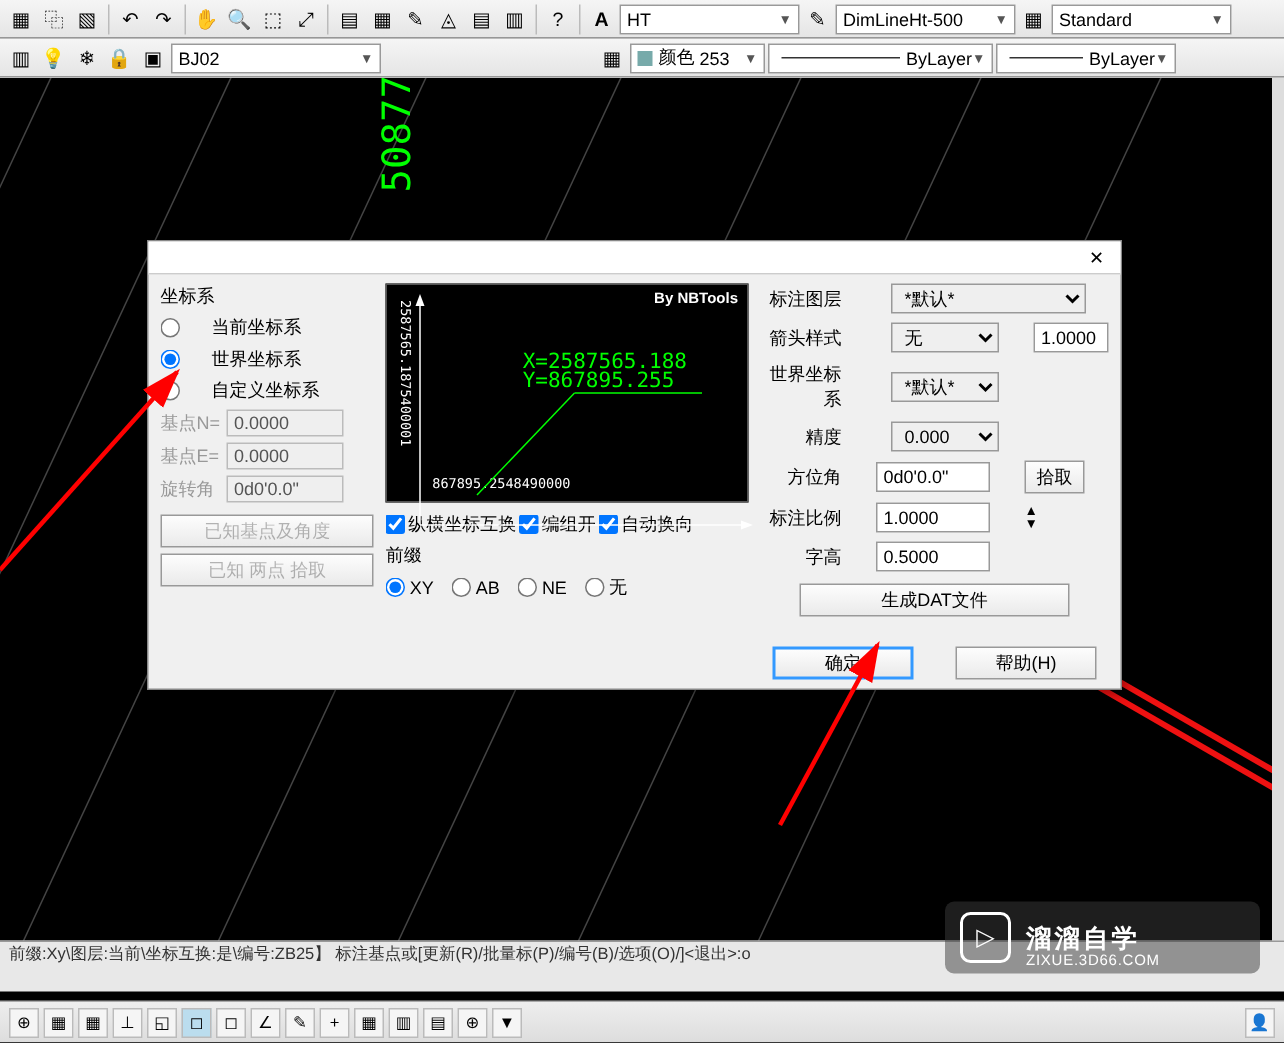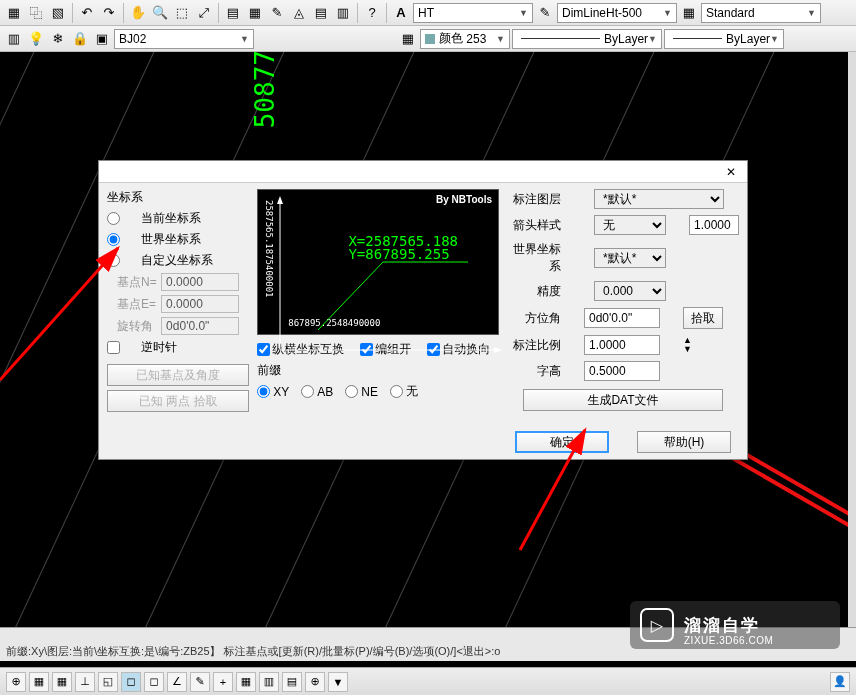--- a/index.html
+++ b/index.html
@@ -23,54 +23,54 @@
 
 .dialog { position: absolute; left: 98px; top: 160px; width: 650px; height: 300px; background: #f0f0f0; border: 1px solid #888; box-shadow: 2px 2px 8px rgba(0,0,0,.4); }
 .dialog-title { height: 22px; background: #fff; border-bottom: 1px solid #ccc; display: flex; align-items: center; padding: 0 6px; font-size: 12px; }
 .dialog-title .close { margin-left: auto; width: 20px; text-align: center; cursor: pointer; }
 
 .dialog-body { display: flex; padding: 6px 8px; gap: 8px; height: calc(100% - 22px); }
 .left-col { width: 150px; }
 .group-label { font-size: 12px; margin-bottom: 4px; }
 .radio-row { display: flex; align-items: center; gap: 21px; margin: 4px 0; font-size: 12px; }
 .radio-row input { margin: 0; }
-.field-row { display: flex; align-items: center; gap: 4px; margin: 4px 0; font-size: 12px; justify-content: center; }
+.field-row { display: flex; align-items: center; gap: 4px; margin: 4px 0; font-size: 12px; }
 .field-row label { width: 40px; color: #999; }
 .field-row input { width: 78px; height: 18px; border: 1px solid #bbb; padding: 0 4px; font-size: 12px; }
 .btn { height: 22px; border: 1px solid #999; background: linear-gradient(#fdfdfd,#eaeaea); font-size: 12px; cursor: pointer; padding: 0 6px; }
 .btn-full { width: 100%; margin-top: 4px; }
 
 .mid-col { width: 255px; display: flex; flex-direction: column; }
 .preview { height: 146px; background: #000; color: #0f0; font-family: monospace; font-size: 10px; position: relative; border: 1px solid #555; }
 .preview .brand { position: absolute; top: 4px; right: 6px; color: #fff; font-weight: bold; font-family: Arial; }
 .preview .axis-y { position: absolute; left: 6px; top: 10px; writing-mode: vertical-rl; color: #fff; font-size: 9px; }
 .preview .axis-x { position: absolute; bottom: 6px; left: 30px; color: #fff; font-size: 9px; }
 .preview .coord { position: absolute; top: 45px; right: 40px; color: #0f0; font-size: 14px; line-height: 13px; text-align: left; }
 .preview svg { position: absolute; top: 0; left: 0; }
-.check-row { display: flex; gap: 16px; align-items: center; margin-top: 6px; font-size: 12px; }
+.check-row { display: flex; gap: 2px; align-items: center; margin-top: 6px; font-size: 12px; }
 .check-row label { display: flex; align-items: center; gap: 2px; }
 .prefix-label { font-size: 12px; margin-top: 4px; }
 .prefix-row { display: flex; gap: 12px; align-items: center; margin-top: 4px; font-size: 12px; }
 .prefix-row label { display: flex; align-items: center; gap: 3px; }
 
 .right-col { flex: 1; display: flex; flex-direction: column; gap: 6px; font-size: 12px; }
 .rfield { display: flex; align-items: center; gap: 23px; }
 .rfield .lbl { width: 54px; text-align: right; }
 .rfield select, .rfield input { height: 20px; border: 1px solid #999; padding: 0 4px; font-size: 12px; }
 .rfield select { width: 72px; margin-left: 10px; }
 .rfield input { width: 76px; }
 .rfield .pick { width: 40px; }
-.gen-btn { width: 200px; margin: 2px auto; }
+.gen-btn { width: 180px; margin: 2px auto; }
 .bottom-btns { display: flex; gap: 28px; justify-content: center; margin-top: 12px; }
 .bottom-btns .btn { width: 94px; }
 .ok-btn { border: 2px solid #3399ff; }
 
 .red-arrow { position: absolute; pointer-events: none; }
 
-.cmd-line { position: absolute; bottom: 34px; left: 0; right: 0; height: 34px; background: #e8e8e8; border-top: 1px solid #999; font-size: 11px; padding: 16px 6px; color: #333; overflow: hidden; white-space: nowrap; }
+.cmd-line { position: absolute; bottom: 34px; left: 0; right: 0; height: 34px; background: #e8e8e8; border-top: 1px solid #999; font-size: 11px; padding: 0 6px; color: #333; overflow: hidden; white-space: nowrap; }
 .status-bar { position: absolute; bottom: 0; left: 0; right: 0; height: 28px; background: linear-gradient(#eee,#ddd); border-top: 1px solid #aaa; display: flex; align-items: center; gap: 3px; padding: 0 6px; }
 .status-bar .sb-btn { width: 20px; height: 20px; border: 1px solid #bbb; background: #f5f5f5; display: flex; align-items: center; justify-content: center; font-size: 11px; cursor: pointer; }
 
 .watermark { position: absolute; right: 16px; bottom: 46px; width: 210px; height: 48px; background: rgba(60,60,60,.5); border-radius: 6px; display: flex; align-items: center; gap: 10px; padding: 6px 10px; color: #fff; }
 .watermark .play { width: 34px; height: 34px; border: 2px solid #fff; border-radius: 7px; display: flex; align-items: center; justify-content: center; font-size: 16px; }
 .watermark .txt { display: flex; flex-direction: column; font-size: 13px; line-height: 15px; margin-top: 16px; }
 .watermark .big { font-size: 17px; font-weight: bold; letter-spacing: 2px; }
 .watermark .small { font-size: 10px; letter-spacing: .5px; }
 </style>
 </head>
@@ -185,24 +185,20 @@
         <label>基点N=</label>
         <input disabled="" value="0.0000" style="">
       </div>
       <div class="field-row">
         <label>基点E=</label>
         <input disabled="" value="0.0000" style="">
       </div>
       <div class="field-row">
         <label>旋转角</label>
         <input disabled="" value="0d0'0.0&quot;" style="">
-      </div>
-      <div class="radio-row">
-        <input type="checkbox" style="">
-        <span>逆时针</span>
       </div>
       <button class="btn btn-full" disabled="">已知基点及角度</button>
       <button class="btn btn-full" disabled="">已知 两点 拾取</button>
     </div>
 
     <div class="mid-col">
       <div class="preview">
         <div class="brand">By NBTools</div>
         <div class="axis-y">2587565.1875400001</div>
         <div class="axis-x">867895.2548490000</div>

